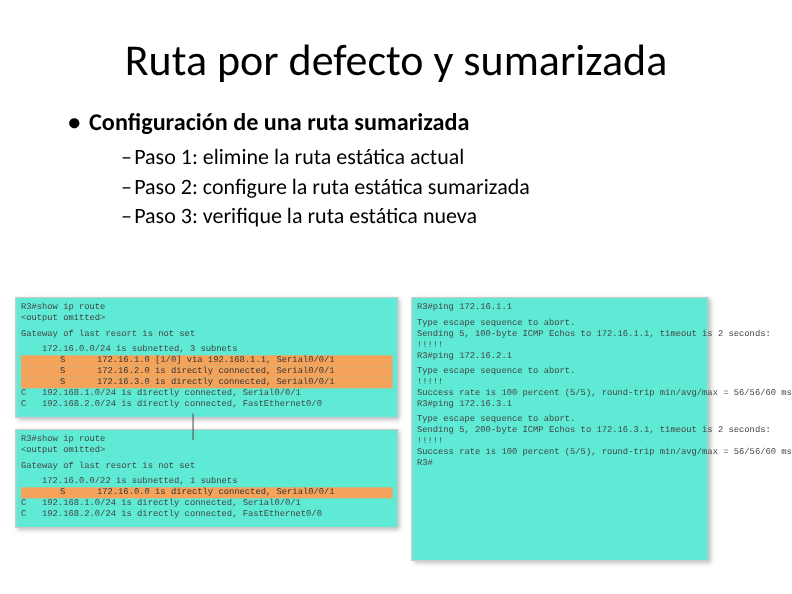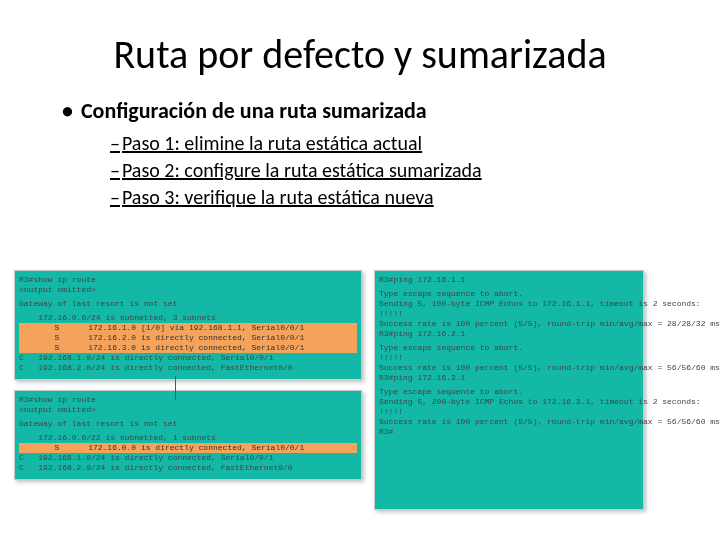--- a/index.html
+++ b/index.html
@@ -26,36 +26,36 @@
       margin-left: 62px;
       margin-top: 18px;
     }
     .subhead-bullet { margin-right: 8px; }
     .steps {
       margin-left: 110px;
       margin-top: 6px;
       font-size: 20px;
       line-height: 1.35;
     }
-    .step { display: block; text-decoration: underline; }
+    .step { display: block; }
     .step .dash { margin-right: 2px; }
     .panels {
       position: absolute;
       left: 14px;
       right: 14px;
       top: 270px;
       display: flex;
       gap: 12px;
     }
     .leftcol { width: 348px; display: flex; flex-direction: column; gap: 10px; }
     .rightcol { width: 270px; }
     .panel {
       border: 1px solid #c9c9c9;
       box-shadow: 2px 2px 4px rgba(0,0,0,0.25);
-      background: #14b8a6;
+      background: #5eead4;
       font-family: "Courier New", monospace;
       font-size: 8px;
       line-height: 1.25;
       color: #444;
       padding: 4px 4px 6px 4px;
     }
     .panel .line { white-space: pre; }
     .panel .hl { background: #f5a25b; color: #333; text-align: right; }
     .panel .sep { height: 4px; }
     .panel-a { height: 110px; }
@@ -112,21 +112,20 @@
       <div class="line">C   192.168.2.0/24 is directly connected, FastEthernet0/0</div>
     </div>
   </div>
   <div class="rightcol">
     <div class="panel panel-c">
       <div class="line">R3#ping 172.16.1.1</div>
       <div class="sep"></div>
       <div class="line">Type escape sequence to abort.</div>
       <div class="line">Sending 5, 100-byte ICMP Echos to 172.16.1.1, timeout is 2 seconds:</div>
       <div class="line">!!!!!</div>
-      <div class="line">Success rate is 100 percent (5/5), round-trip min/avg/max = 28/28/32 ms</div>
       <div class="line">R3#ping 172.16.2.1</div>
       <div class="sep"></div>
       <div class="line">Type escape sequence to abort.</div>
       <div class="line">!!!!!</div>
       <div class="line">Success rate is 100 percent (5/5), round-trip min/avg/max = 56/56/60 ms</div>
       <div class="line">R3#ping 172.16.3.1</div>
       <div class="sep"></div>
       <div class="line">Type escape sequence to abort.</div>
       <div class="line">Sending 5, 200-byte ICMP Echos to 172.16.3.1, timeout is 2 seconds:</div>
       <div class="line">!!!!!</div>

